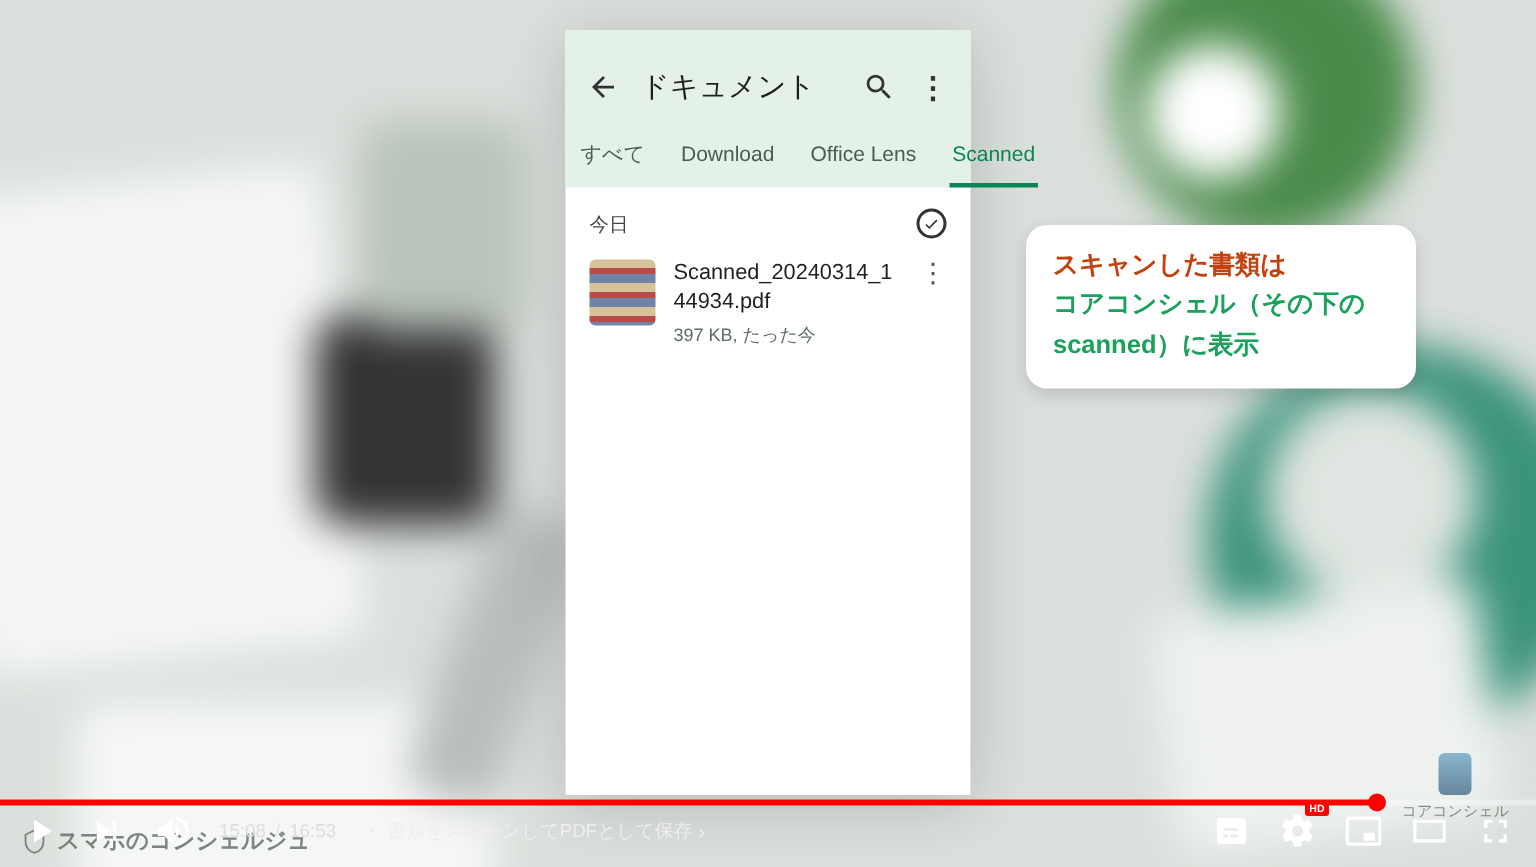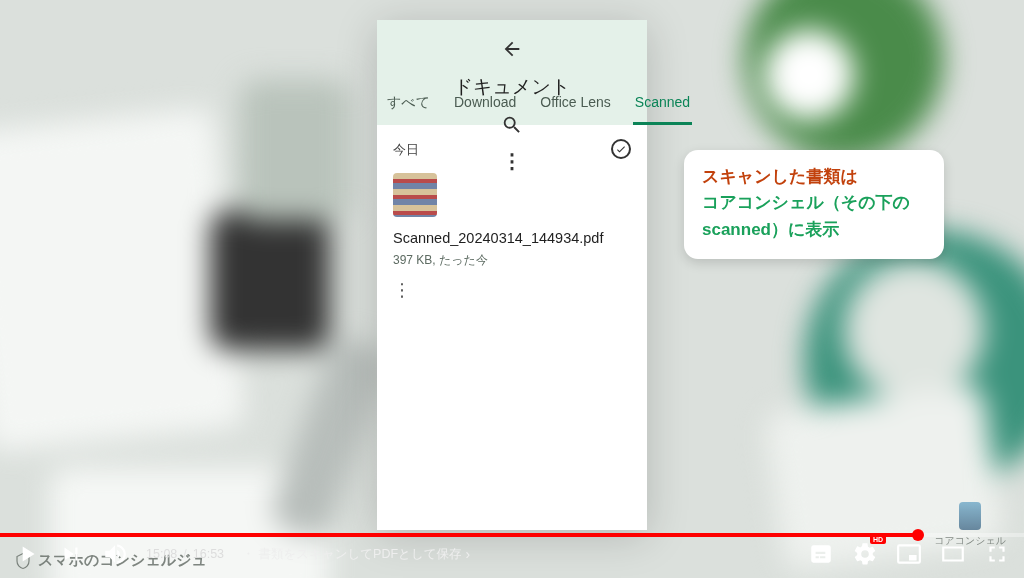--- a/index.html
+++ b/index.html
@@ -14,29 +14,29 @@
   .blob.b4 { right: -40px; top: 230px; width: 260px; height: 260px; background: #3b937c; border-radius: 50%; }
   .blob.b5 { right: 40px; top: 260px; width: 140px; height: 140px; background: #dfe5e0; border-radius: 50%; }
   .blob.b6 { right: 80px; top: -40px; width: 200px; height: 200px; background: #4a8b4a; border-radius: 50%; }
   .blob.b7 { right: 170px; top: 30px; width: 90px; height: 90px; background: #fff; border-radius: 50%; }
   .blob.b8 { right: 30px; bottom: 20px; width: 220px; height: 160px; background: #eef1ee; transform: rotate(-8deg); }
   .blob.b9 { left: 50px; bottom: -30px; width: 280px; height: 140px; background: #f5f7f5; }
   .blob.b10{ left: 300px; bottom: 40px; width: 60px; height: 200px; background: #b7bdba; transform: rotate(20deg); }
   
   .phone { position: absolute; left: 377px; top: 20px; width: 270px; height: 510px; background: #fff; box-shadow: 0 6px 40px rgba(0,0,0,0.18); }
   .appbar { background: #e4f1e9; padding: 18px 14px 0 14px; }
-  .appbar-row { display: flex; align-items: center; gap: 14px; height: 40px; flex-direction: column; }
+  .appbar-row { display: flex; align-items: center; gap: 14px; height: 40px; }
   .appbar-title { font-size: 19px; font-weight: 500; color: #1f1f1f; flex: 1; }
   .icon { width: 22px; height: 22px; display: flex; align-items: center; justify-content: center; color: #333; }
   .tabs { display: flex; gap: 20px; padding: 8px 2px 0 2px; font-size: 14px; color: #4b5c52; font-weight: 500; }
   .tab { padding: 8px 2px 10px 2px; border-bottom: 3px solid transparent; white-space: nowrap; }
   .tab.active { color: #0b8457; border-bottom-color: #0b8457; }
   .section-row { display: flex; align-items: flex-end; justify-content: space-between; padding: 14px 16px 8px 16px; font-size: 13px; color: #444; }
   .check-circle { width: 20px; height: 20px; border: 2px solid #333; border-radius: 50%; display:flex; align-items:center; justify-content:center; font-size: 12px; color:#333;}
-  .file-row { display: flex; align-items: flex-start; gap: 12px; padding: 6px 16px; flex-direction: column; }
+  .file-row { display: flex; align-items: flex-start; gap: 12px; padding: 6px 16px; }
   .thumb { width: 44px; height: 44px; background: repeating-linear-gradient(180deg,#d7c29a 0 6px,#b94b4b 6px 10px,#7184a7 10px 16px); border-radius: 4px; }
   .file-text { flex: 1; }
   .file-name { font-size: 14.5px; color: #1f1f1f; line-height: 1.3; word-break: break-all; }
   .file-meta { font-size: 12px; color: #5d6b62; margin-top: 4px; }
   .dots-v { width: 18px; color: #555; font-size: 18px; line-height: 1; text-align:center; }
   
   .callout { position: absolute; left: 684px; top: 150px; width: 260px; background: #fff; border-radius: 14px; padding: 14px 18px 16px 18px; box-shadow: 0 4px 12px rgba(0,0,0,0.15); font-size: 17px; line-height: 1.55; font-weight: 600; }
   .callout .l1 { color: #c2410c; }
   .callout .l2 { color: #1aa15b; }
   

